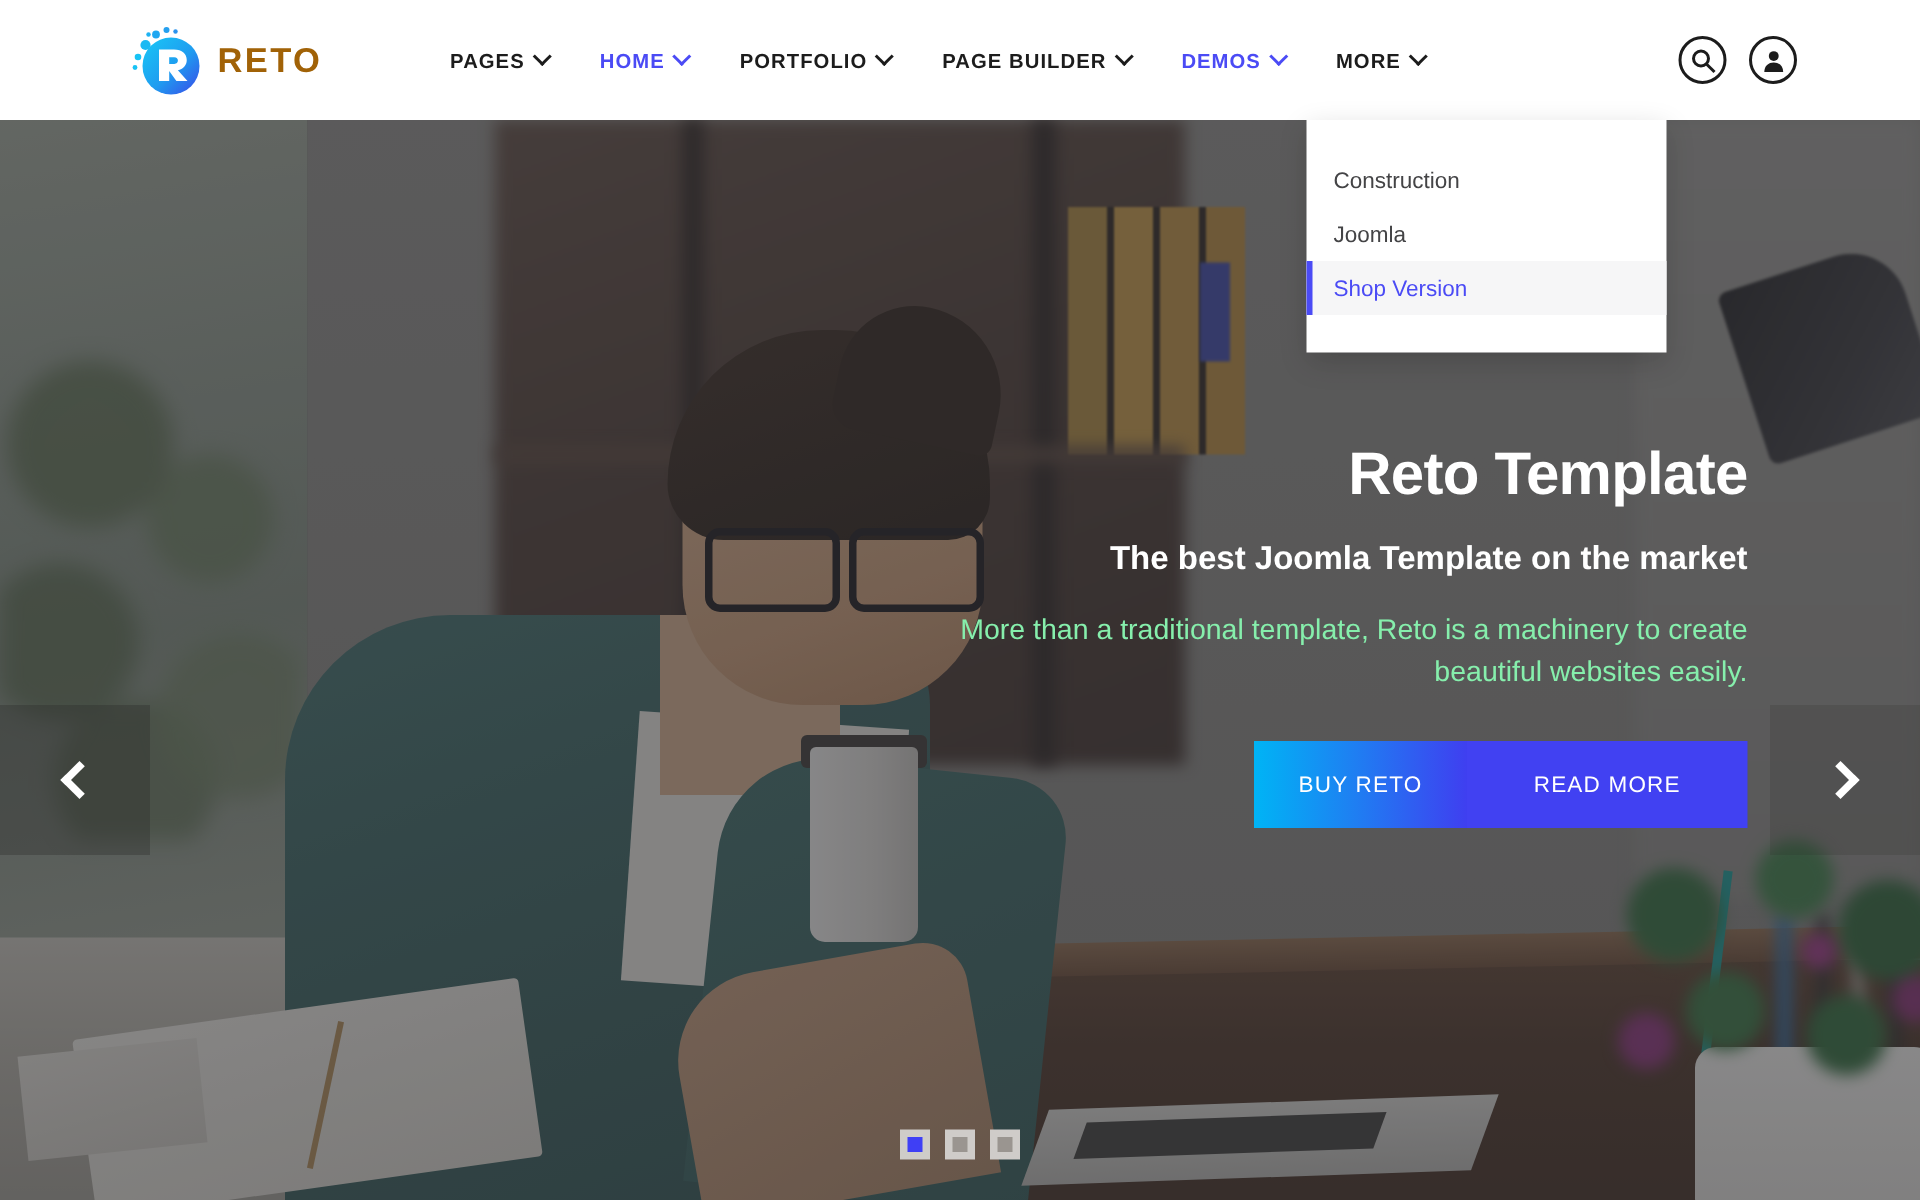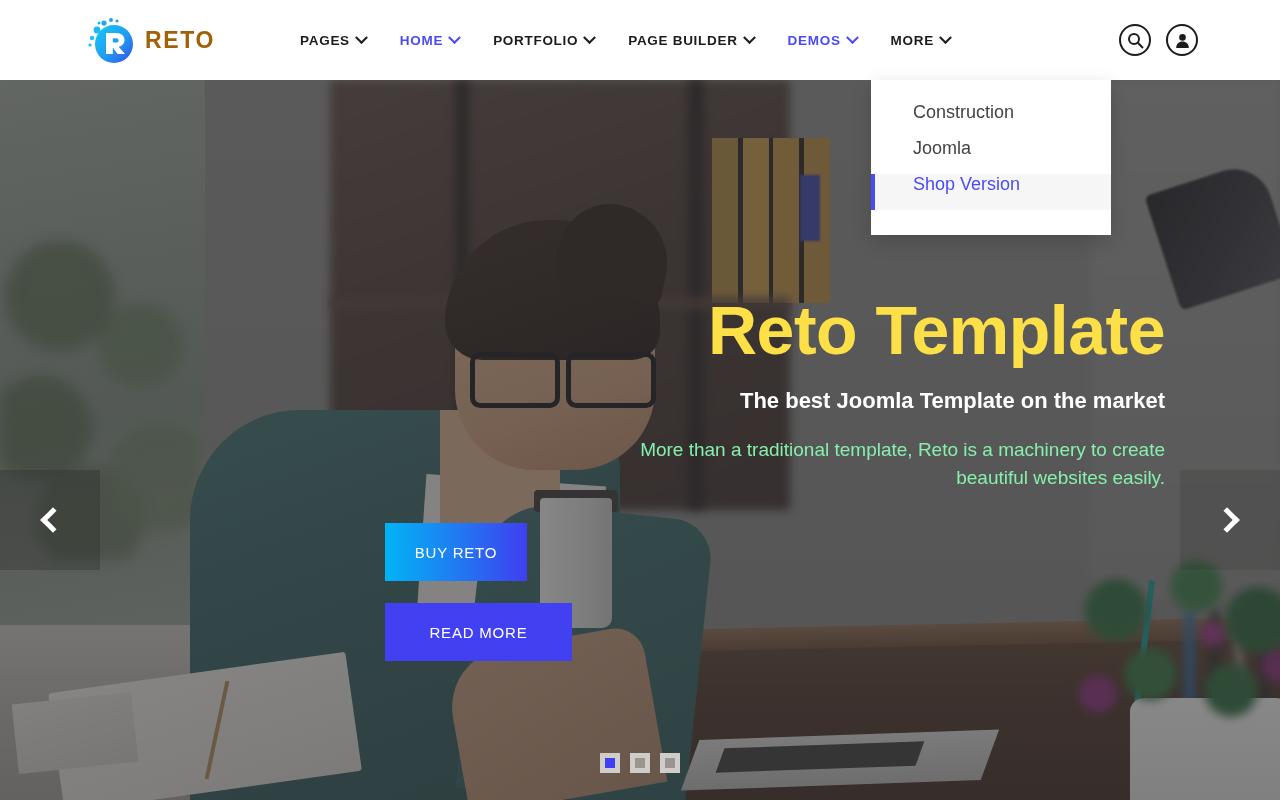--- a/index.html
+++ b/index.html
@@ -57,22 +57,22 @@
   }
 
   
   .dropdown {
     position:absolute; left:871px; top:80px; width:240px;
     background:#ffffff; z-index:70;
     padding:22px 0 25px 0;
     box-shadow:0 6px 18px rgba(0,0,0,0.17);
   }
   .dd-item {
-    height:36px; display:flex; 
-    padding-left:42px; font-size:18px; color:#444446; cursor:pointer;
+    height:36px; display:flex; align-items:center;
+    padding-left:18px; font-size:15px; color:#444446; cursor:pointer;
     position:relative; background:transparent;
   }
   .dd-item.active { background:#f6f6f7; color:#4b4bf5; }
   .dd-item.active::before {
     content:""; position:absolute; left:0; top:0;
     width:4px; height:100%; background:#4b4bf5;
   }
 
   
   .hero {
@@ -274,32 +274,32 @@
     position:absolute; inset:0;
     background:rgba(50,50,52,0.55);
   }
 
   
   .hero-content {
     position:absolute; right:115px; top:215px; width:780px;
     text-align:right; z-index:5;
   }
   .hero-title {
-    font-size:68px; font-weight:bold; color:#fde047; line-height:1.05;
+    font-size:40px; font-weight:bold; color:#ffffff; line-height:1.05;
     letter-spacing:-0.5px;
   }
   .hero-sub {
     margin-top:22px; font-size:22px; font-weight:bold; color:#ffffff;
   }
   .hero-desc {
     margin-top:22px; font-size:19px; color:#86efac; line-height:1.45;
     margin-left:220px;
   }
   .hero-btns {
-    margin-top:32px; display:flex; justify-content:flex-end; gap:22px;flex-direction:column;
+    margin-top:32px; display:flex; justify-content:flex-end; 
   }
   .btn {
     height:58px; display:flex; align-items:center; justify-content:center;
     color:#ffffff; font-size:15px; letter-spacing:0.8px; cursor:pointer;
     font-weight:normal;
   }
   .btn-primary {
     width:142px;
     background:linear-gradient(90deg,#00b4f5 0%,#1f7ef2 48%,#3f3ff0 100%);
   }

